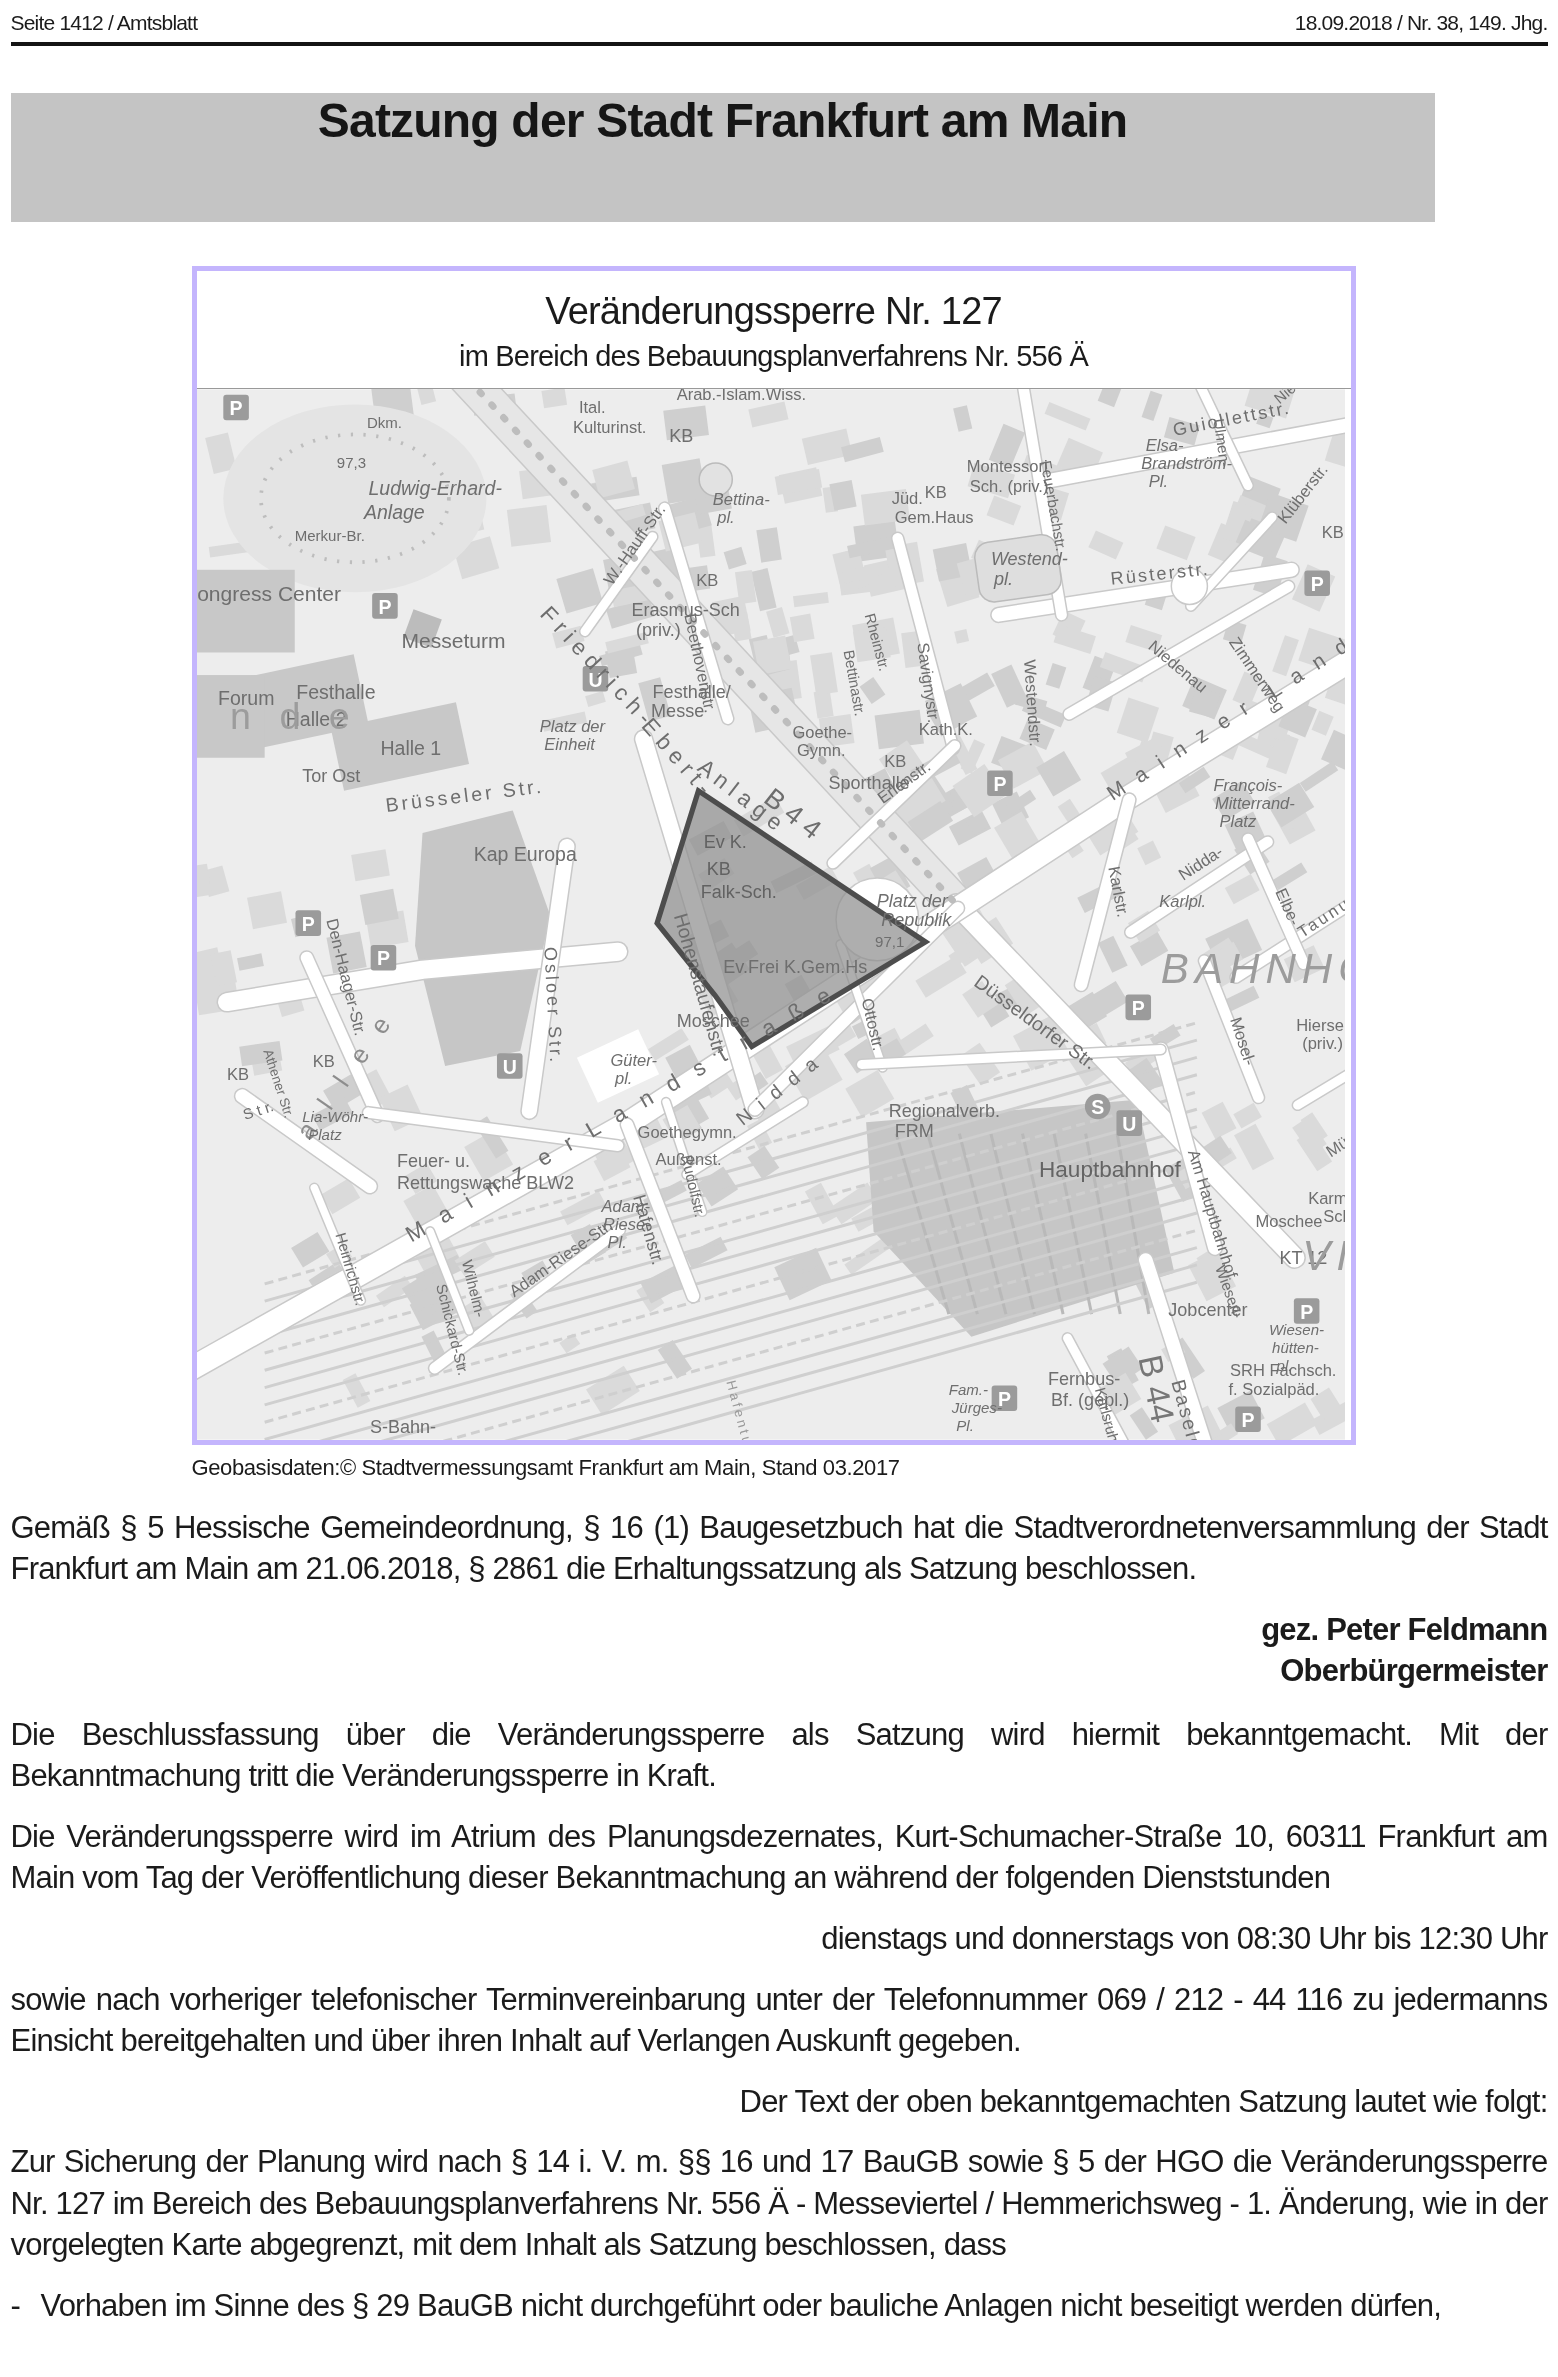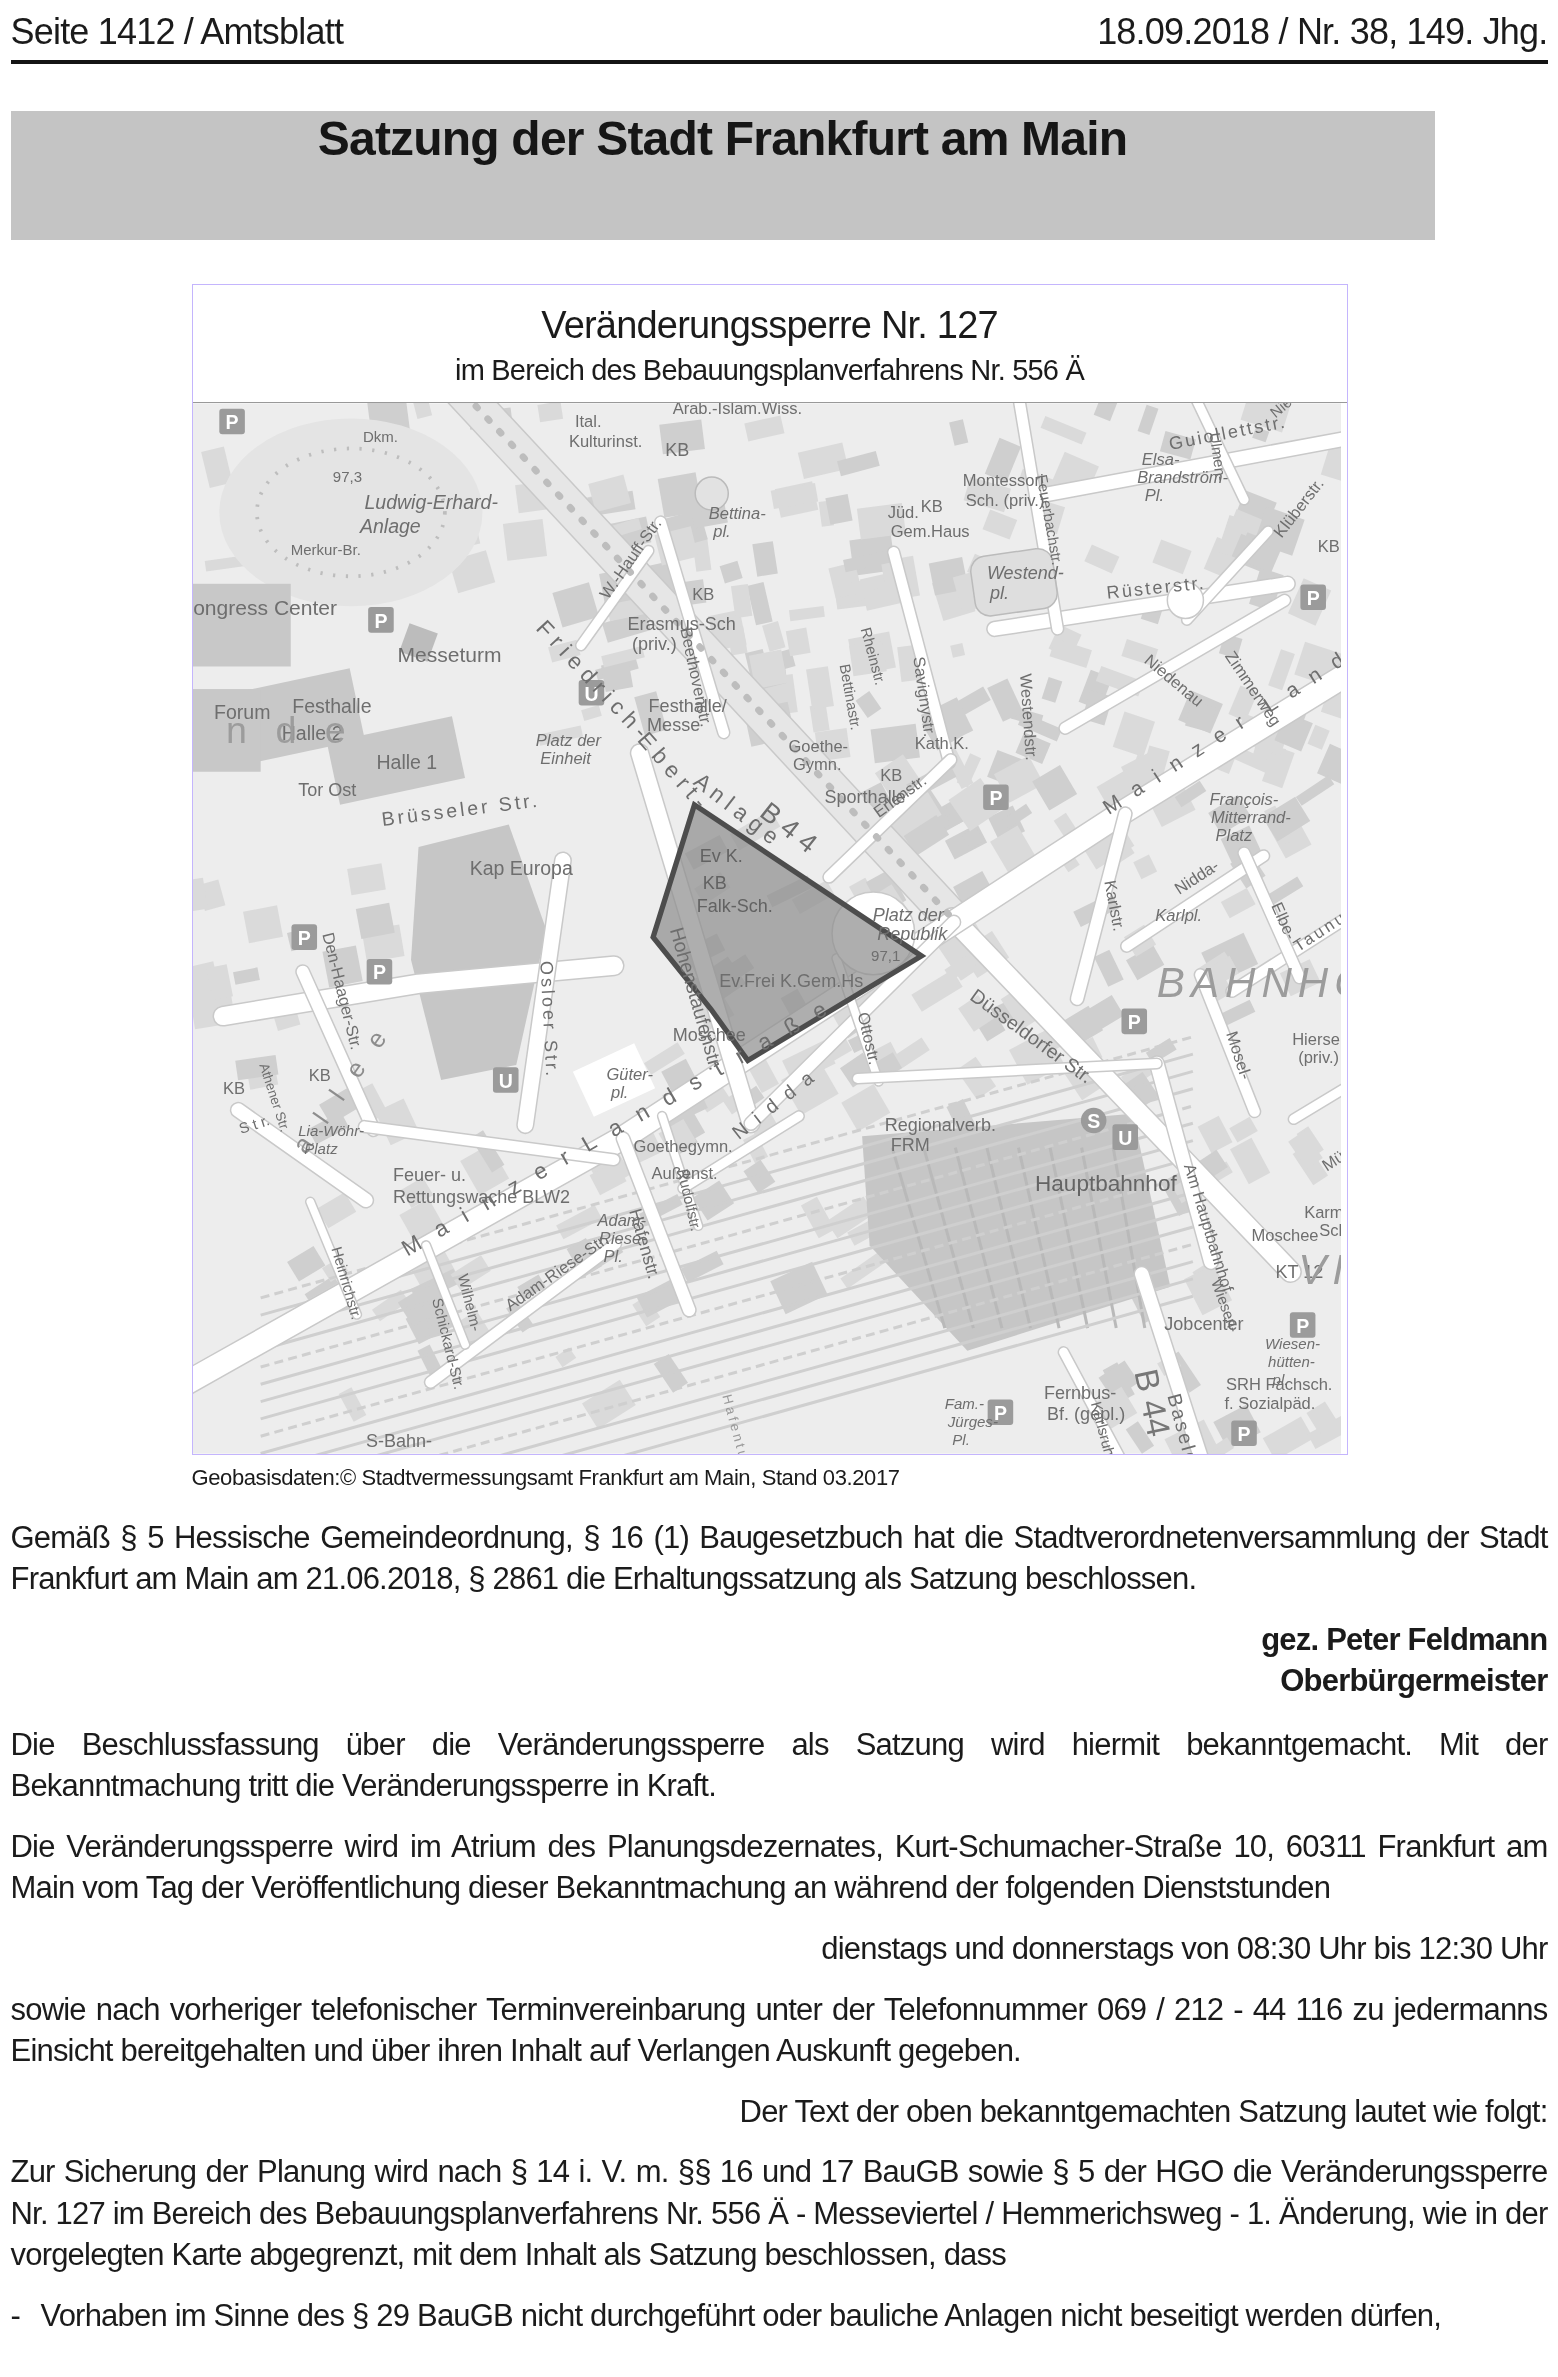--- a/index.html
+++ b/index.html
@@ -5,30 +5,30 @@
   html,body{margin:0;padding:0;}
   body{
     width:1558px;height:2377px;background:#ffffff;color:#1b1b1b;
     font-family:"Liberation Sans",sans-serif;
     -webkit-font-smoothing:antialiased;position:relative;
   }
   .page{padding:4.5px 10.5px 0 10.5px;}
 
   
   .hdr{display:flex;justify-content:space-between;align-items:flex-end;
-       font-size:36px;letter-spacing:-0.8px;padding:6px 0 7.5px 0;}
+       font-size:21px;letter-spacing:-0.8px;padding:6px 0 7.5px 0;}
   .hdr-rule{border:none;border-top:4.5px solid #141414;margin:0 0 0 0;}
 
   
   .banner{margin:47px 113px 0 0;height:129px;background:#c4c4c4;
           display:flex;align-items:flex-start;justify-content:center;}
   .banner-title{font-size:48px;font-weight:bold;letter-spacing:-0.8px;color:#161616;}
 
   
-  .plan-box{margin:44px 0 0 181px;width:1154px;border:1px solid #c4b5fd;background:#fff;}
+  .plan-box{margin:44px 0 0 181px;width:1154px;border:5px solid #c4b5fd;background:#fff;}
   .plan-title{padding:15px 7.5px 12px 7.5px;text-align:center;letter-spacing:-0.8px;}
   .plan-title .t1{font-size:38px;line-height:1.35;}
   .plan-title .t2,.plan-title .t3{font-size:29px;line-height:1.32;}
   .map-wrap{display:block;border-top:0.8px solid #999;}
   svg{display:block;}
 
   .caption{margin:10.5px 0 0 181px;font-size:22px;letter-spacing:-0.4px;}
 
   
   .bodytext{margin-top:25.6px;font-size:31px;letter-spacing:-0.8px;line-height:1.33;}

